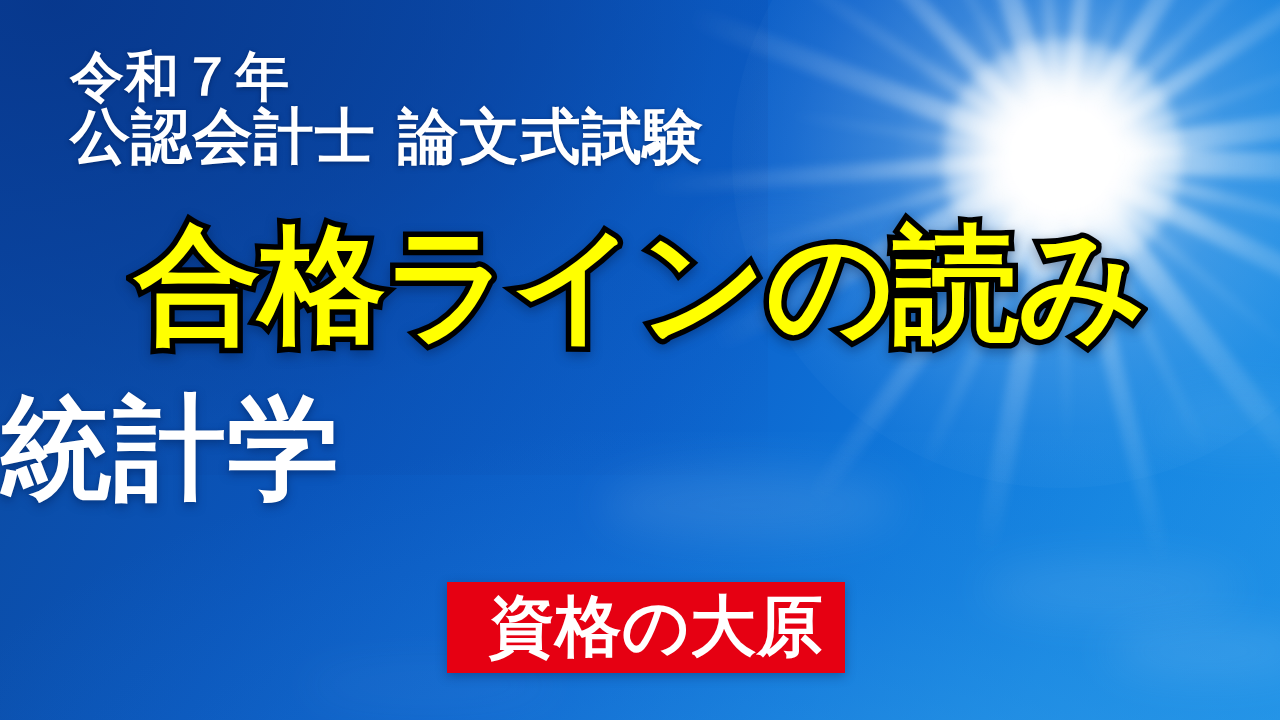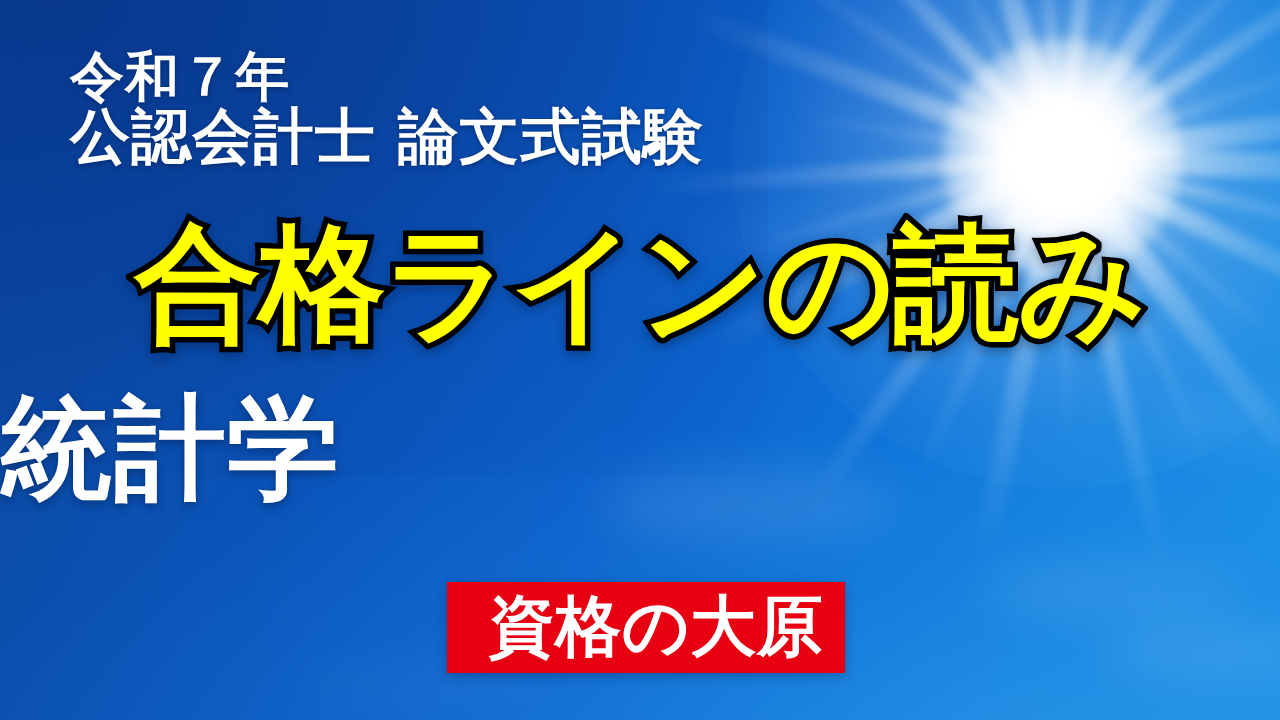--- a/index.html
+++ b/index.html
@@ -168,21 +168,20 @@
     text-align: center;
     font-size: 126px;
     font-weight: bold;
     color: #ffff00;
     letter-spacing: -0.012em;
     white-space: nowrap;
     line-height: 1.0;
     -webkit-text-stroke: 11px #000000;
     paint-order: stroke fill;
     filter: drop-shadow(0 4px 6px rgba(0,25,70,0.40));
-    font-family: Liberation Serif, serif;
   }
 
   .subject-title {
     position: absolute;
     left: 0;
     right: 0;
     top: 392px;
     text-align: left;
     font-size: 112px;
     font-weight: bold;

